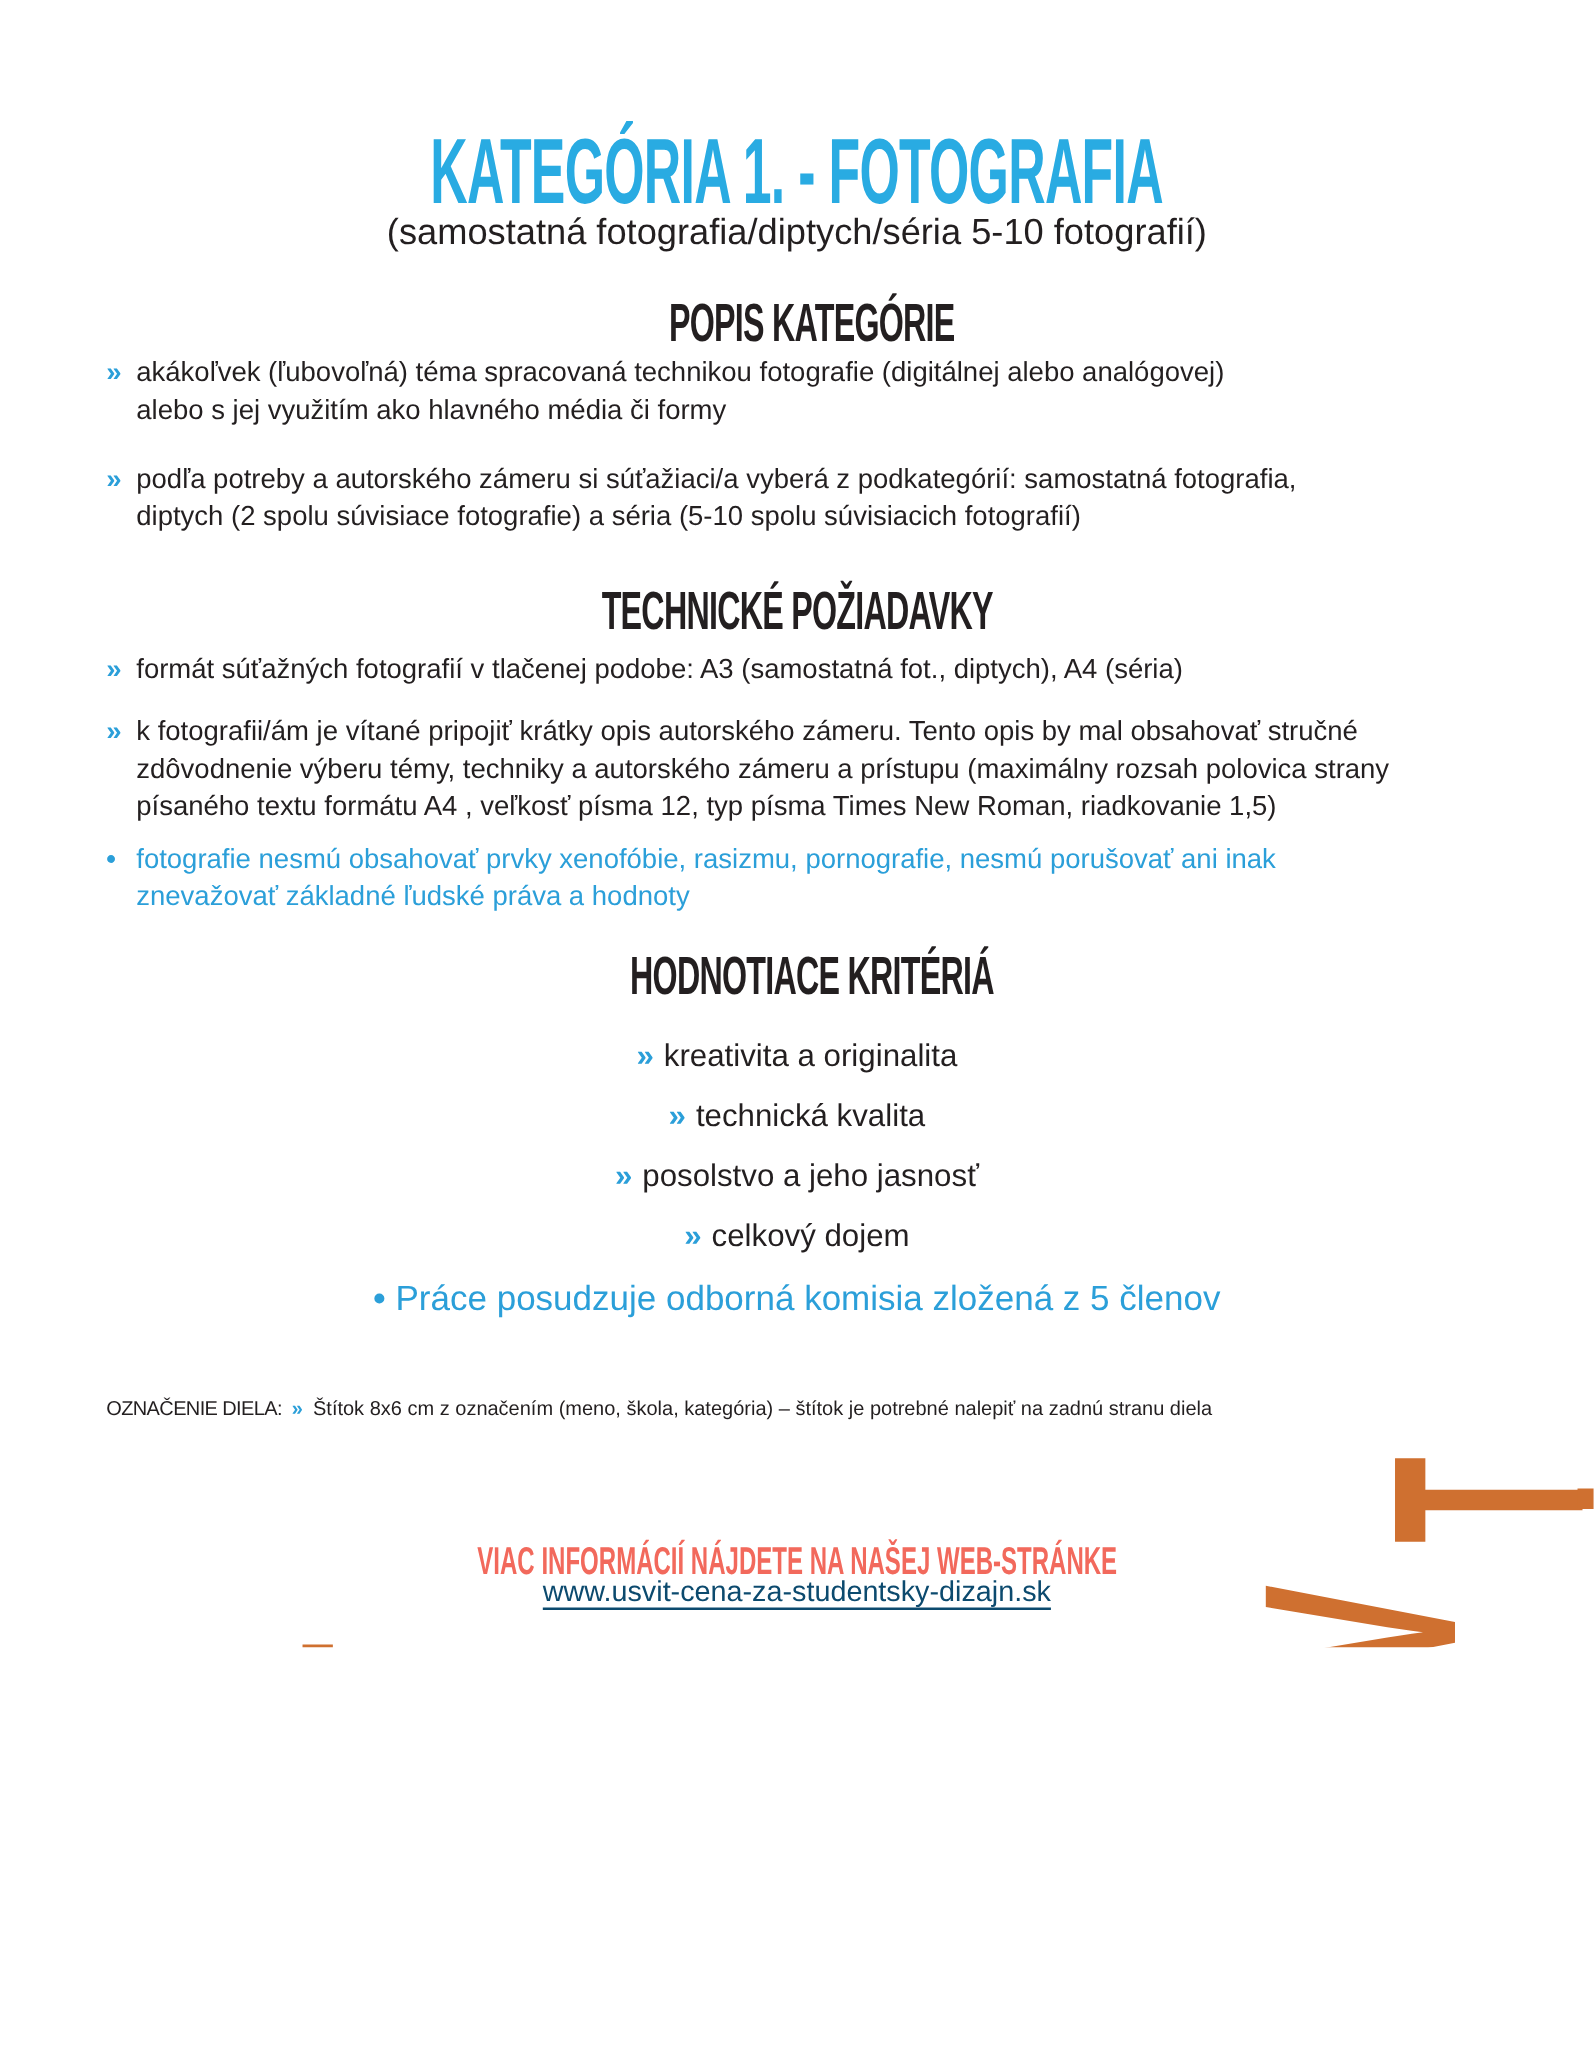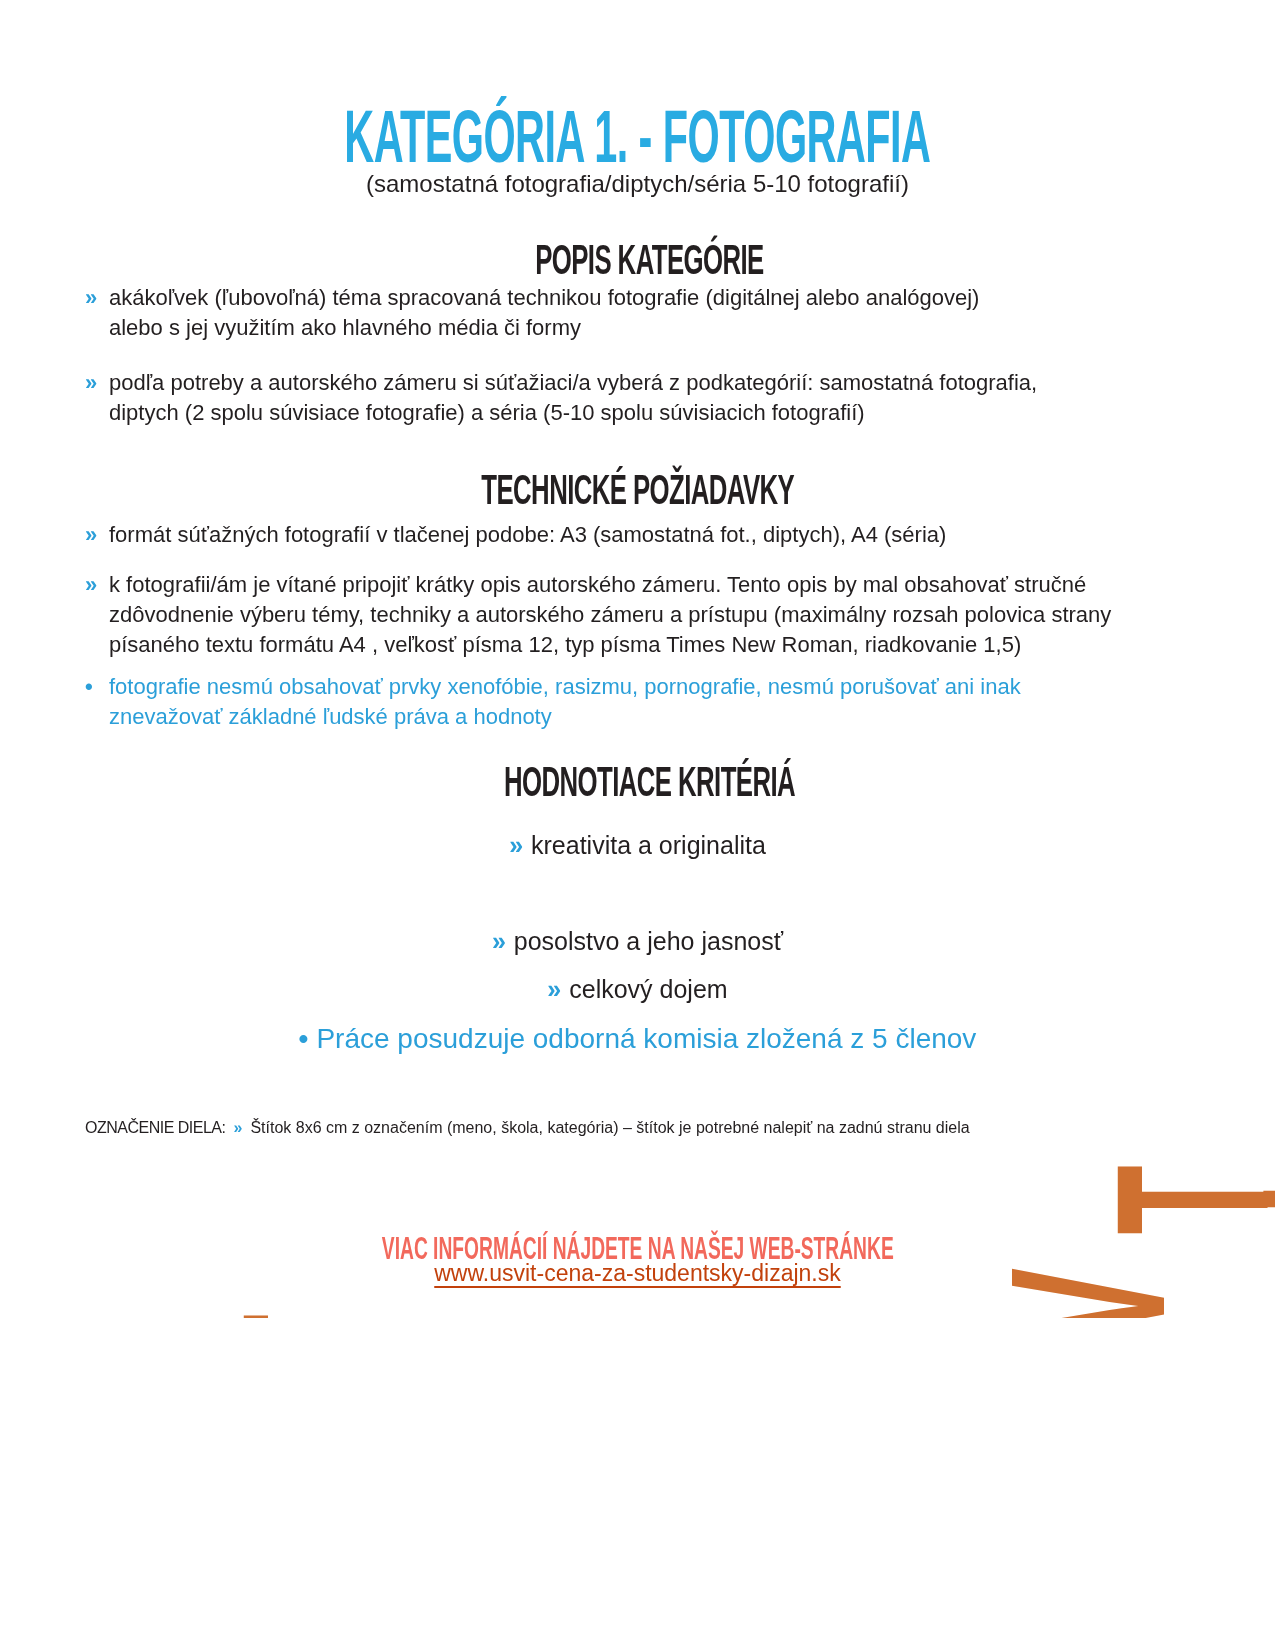--- a/index.html
+++ b/index.html
@@ -6,21 +6,21 @@
   .page{
     position:relative; width:1275px; height:1318px; margin:0 auto;
     background:#ffffff; overflow:hidden;
     font-family:"Liberation Sans", sans-serif; color:#231F20;
   }
   
   .center-row{position:absolute; left:0; right:0; text-align:center; line-height:1;}
   .cond{display:inline-block; font-weight:bold; transform:scaleX(0.56); transform-origin:50% 50%; letter-spacing:-1px; white-space:nowrap;}
   .title-row{top:100px;}
   .title-row .cond{font-size:74px; color:#29ABE2;}
-  .subtitle-row{top:172px; font-size:24px;}
+  .subtitle-row{top:172px; font-size:29px;}
   .h2 .cond{font-size:43px; color:#231F20; transform:scaleX(0.60);}
   .h2-popis{top:238px;padding-left:24px;}
   .h2-tech{top:468px;}
   .h2-hodn{top:760px;margin-left:24px;}
   
   .bullet{position:absolute; left:85px; width:1125px; padding-left:24px; font-size:22px; line-height:30px;}
   .bm{position:absolute; left:0; top:0; color:#2B9FD9; font-weight:bold;}
   .bt{white-space:pre-line;}
   .blue{color:#2B9FD9;}
   
@@ -28,21 +28,21 @@
   .bm-inline{color:#2B9FD9; font-weight:bold; margin-right:8px;}
   .dot-inline{color:#2B9FD9; font-weight:bold; margin-right:8px;}
   
   .ozn{position:absolute; left:85px; top:1114px; font-size:16px; line-height:28px; white-space:nowrap;}
   .ozn-label{letter-spacing:-0.5px; margin-right:8px;}
   .ozn .bm2{color:#2B9FD9; font-weight:bold; margin-right:8px;}
   
   .red-row{top:1233px;}
   .red-row .cond{font-size:31px; color:#F2695C; transform:scaleX(0.62); letter-spacing:0;}
   .link-row{top:1262px; font-size:23px;}
-  .link-row a{color:#c2410c; text-decoration:underline; text-decoration-thickness:2px; text-underline-offset:5px;text-align:center;}
+  .link-row a{color:#0c4a6e; text-decoration:underline; text-decoration-thickness:2px; text-underline-offset:5px;text-align:center;}
   
   .dl{
     position:absolute; color:#CF7030; font-weight:bold; line-height:1; z-index:3;
     transform:translate(-50%,-50%) rotate(-90deg) scaleX(0.52);
     transform-origin:50% 50%; white-space:pre;
   }
   
   .photo{
     position:absolute; left:380px; top:1388px; width:895px; height:262px; z-index:2;
     clip-path:polygon(23px 52px, 560px 22px, 895px 10px, 895px 262px, 70px 262px, 75px 117px);
@@ -108,20 +108,23 @@
 znevažovať základné ľudské práva a hodnoty</span>
   </div>
 
   <div class="center-row h2 h2-hodn">
     <span class="cond">HODNOTIACE KRITÉRIÁ</span>
   </div>
 
   <div class="crit" style="top:830px">
     <span class="bm-inline">»</span><span>kreativita a originalita</span>
   </div>
+  <div class="crit" style="top:878px">
+    <span class="bm-inline">»</span><span>technická kvalita</span>
+  </div>
   <div class="crit" style="top:926px">
     <span class="bm-inline">»</span><span>posolstvo a jeho jasnosť</span>
   </div>
   <div class="crit" style="top:974px">
     <span class="bm-inline">»</span><span>celkový dojem</span>
   </div>
 
   <div class="crit blue" style="top:992px; font-size:28px;margin-top:30px;">
     <span class="dot-inline">•</span><span>Práce posudzuje odborná komisia zložená z 5 členov</span>
   </div>

